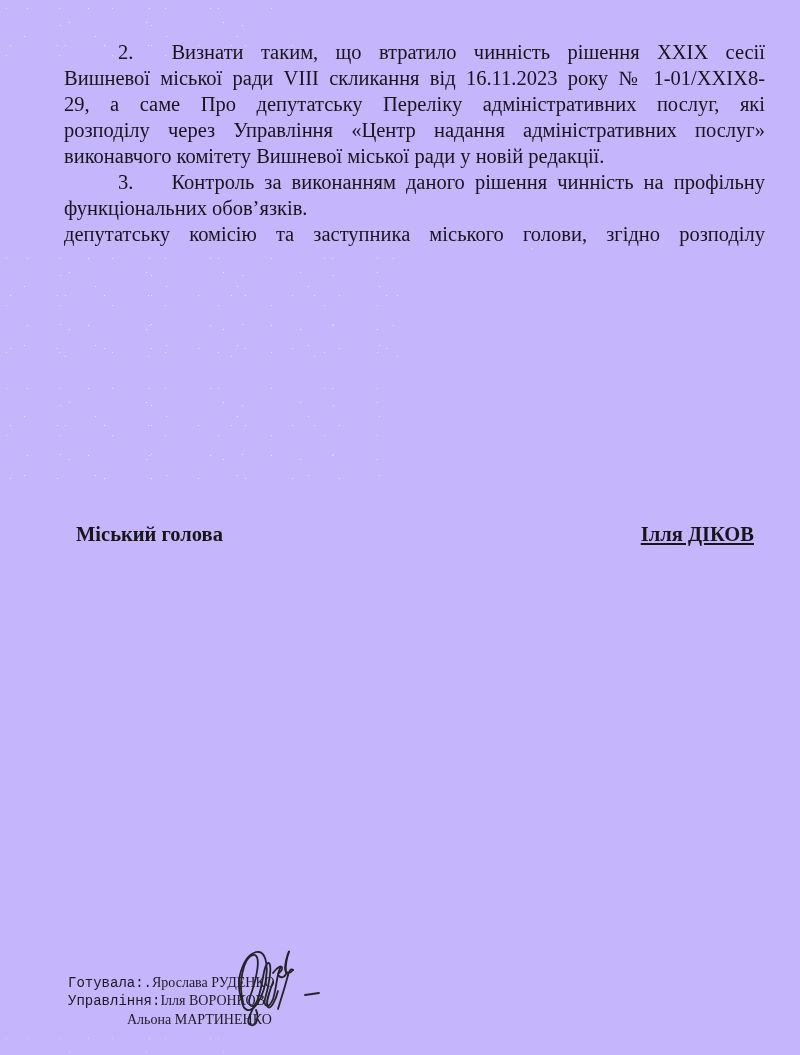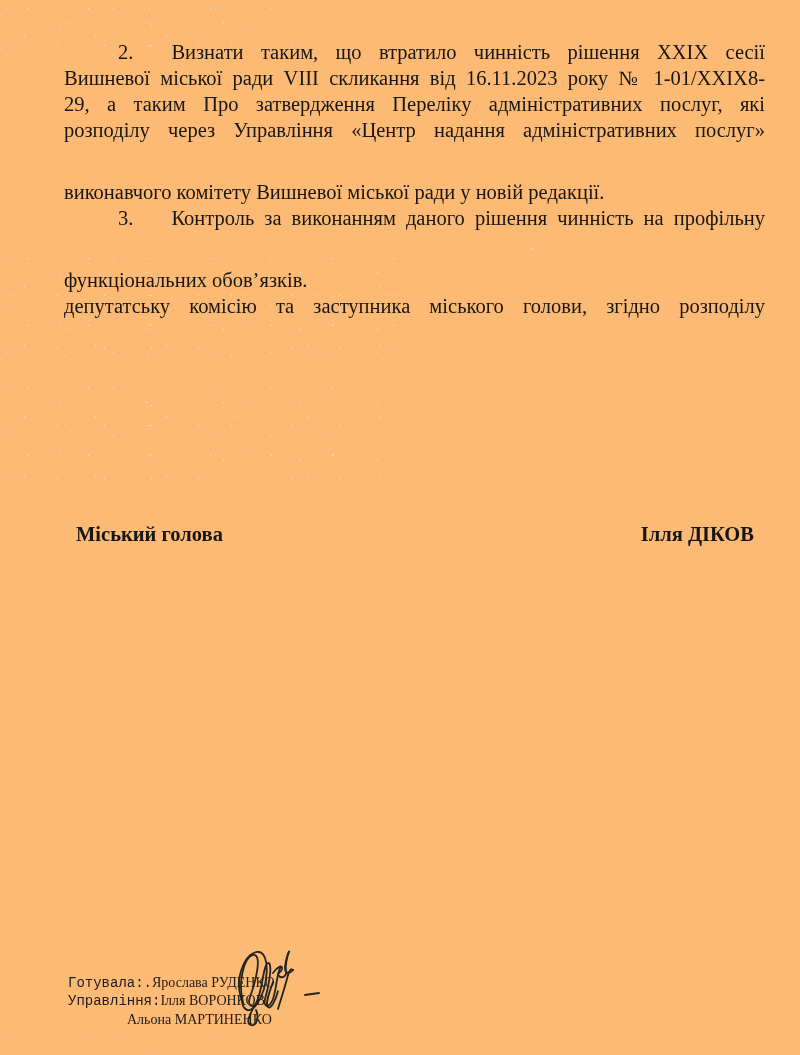--- a/index.html
+++ b/index.html
@@ -4,21 +4,21 @@
 <style>
   html, body {
     margin: 0;
     padding: 0;
     background: #ffffff;
   }
   .page {
     position: relative;
     width: 800px;
     height: 1055px;
-    background: #fdba74;
+    background: #c4b5fd;
     font-family: "Liberation Serif", serif;
     color: #161616;
     overflow: hidden;
   }
 
   
   .body-text {
     position: absolute;
     left: 64px;
     top: 39px;
@@ -28,41 +28,41 @@
   }
   .line {
     text-align: justify;
     text-align-last: justify;
   }
   .line.first {
     padding-left: 54px;
   }
   .line.plast {
     text-align-last: left;
-    margin-top: 36px;
   }
   .tab {
     display: inline-block;
     width: 38px;
   }
 
   
   .sig-row {
     position: absolute;
     left: 76px;
     top: 521px;
     width: 701px;
     display: flex;
     justify-content: space-between;
     font-weight: bold;
     font-size: 20.5px;
     line-height: 26px;
   }
   .sig-name {
     margin-right: 23px;
+    text-decoration: underline;
   }
 
   
   .footer {
     position: absolute;
     left: 68px;
     top: 974px;
     font-size: 14px;
     line-height: 18.3px;
     color: #1c1c1c;
@@ -124,21 +124,21 @@
   <div class="noise n2"></div>
   <div class="noise n3"></div>
   <div class="noise n4"></div>
   <div class="speck" style="left:531px;top:248px;width:2px;height:2px;background:#d9d9d9;"></div>
   <div class="speck" style="left:479px;top:121px;width:2px;height:2px;background:#e6e6e6;"></div>
 
   <div class="body-text">
 
     <div class="line first"><span>2.</span><span class="tab"></span><span>Визнати таким, що втратило чинність рішення XXIX сесії</span></div>
     <div class="line">Вишневої міської ради VIII скликання від 16.11.2023 року № 1-01/XXIX8-</div>
-    <div class="line">29, а таким Про затвердження Переліку адміністративних послуг, які</div>
+    <div class="line">29, а саме Про депутатську Переліку адміністративних послуг, які</div>
     <div class="line">розподілу через Управління «Центр надання адміністративних послуг»</div>
     <div class="line plast">виконавчого комітету Вишневої міської ради у новій редакції.</div>
 
     <div class="line first"><span>3.</span><span class="tab"></span><span>Контроль за виконанням даного рішення чинність на профільну</span></div>
     <div class="line plast">функціональних обов’язків.</div>
     <div class="line">депутатську комісію та заступника міського голови, згідно розподілу</div>
   </div>
 
   <div class="sig-row">
     <span class="sig-title">Міський голова</span>

